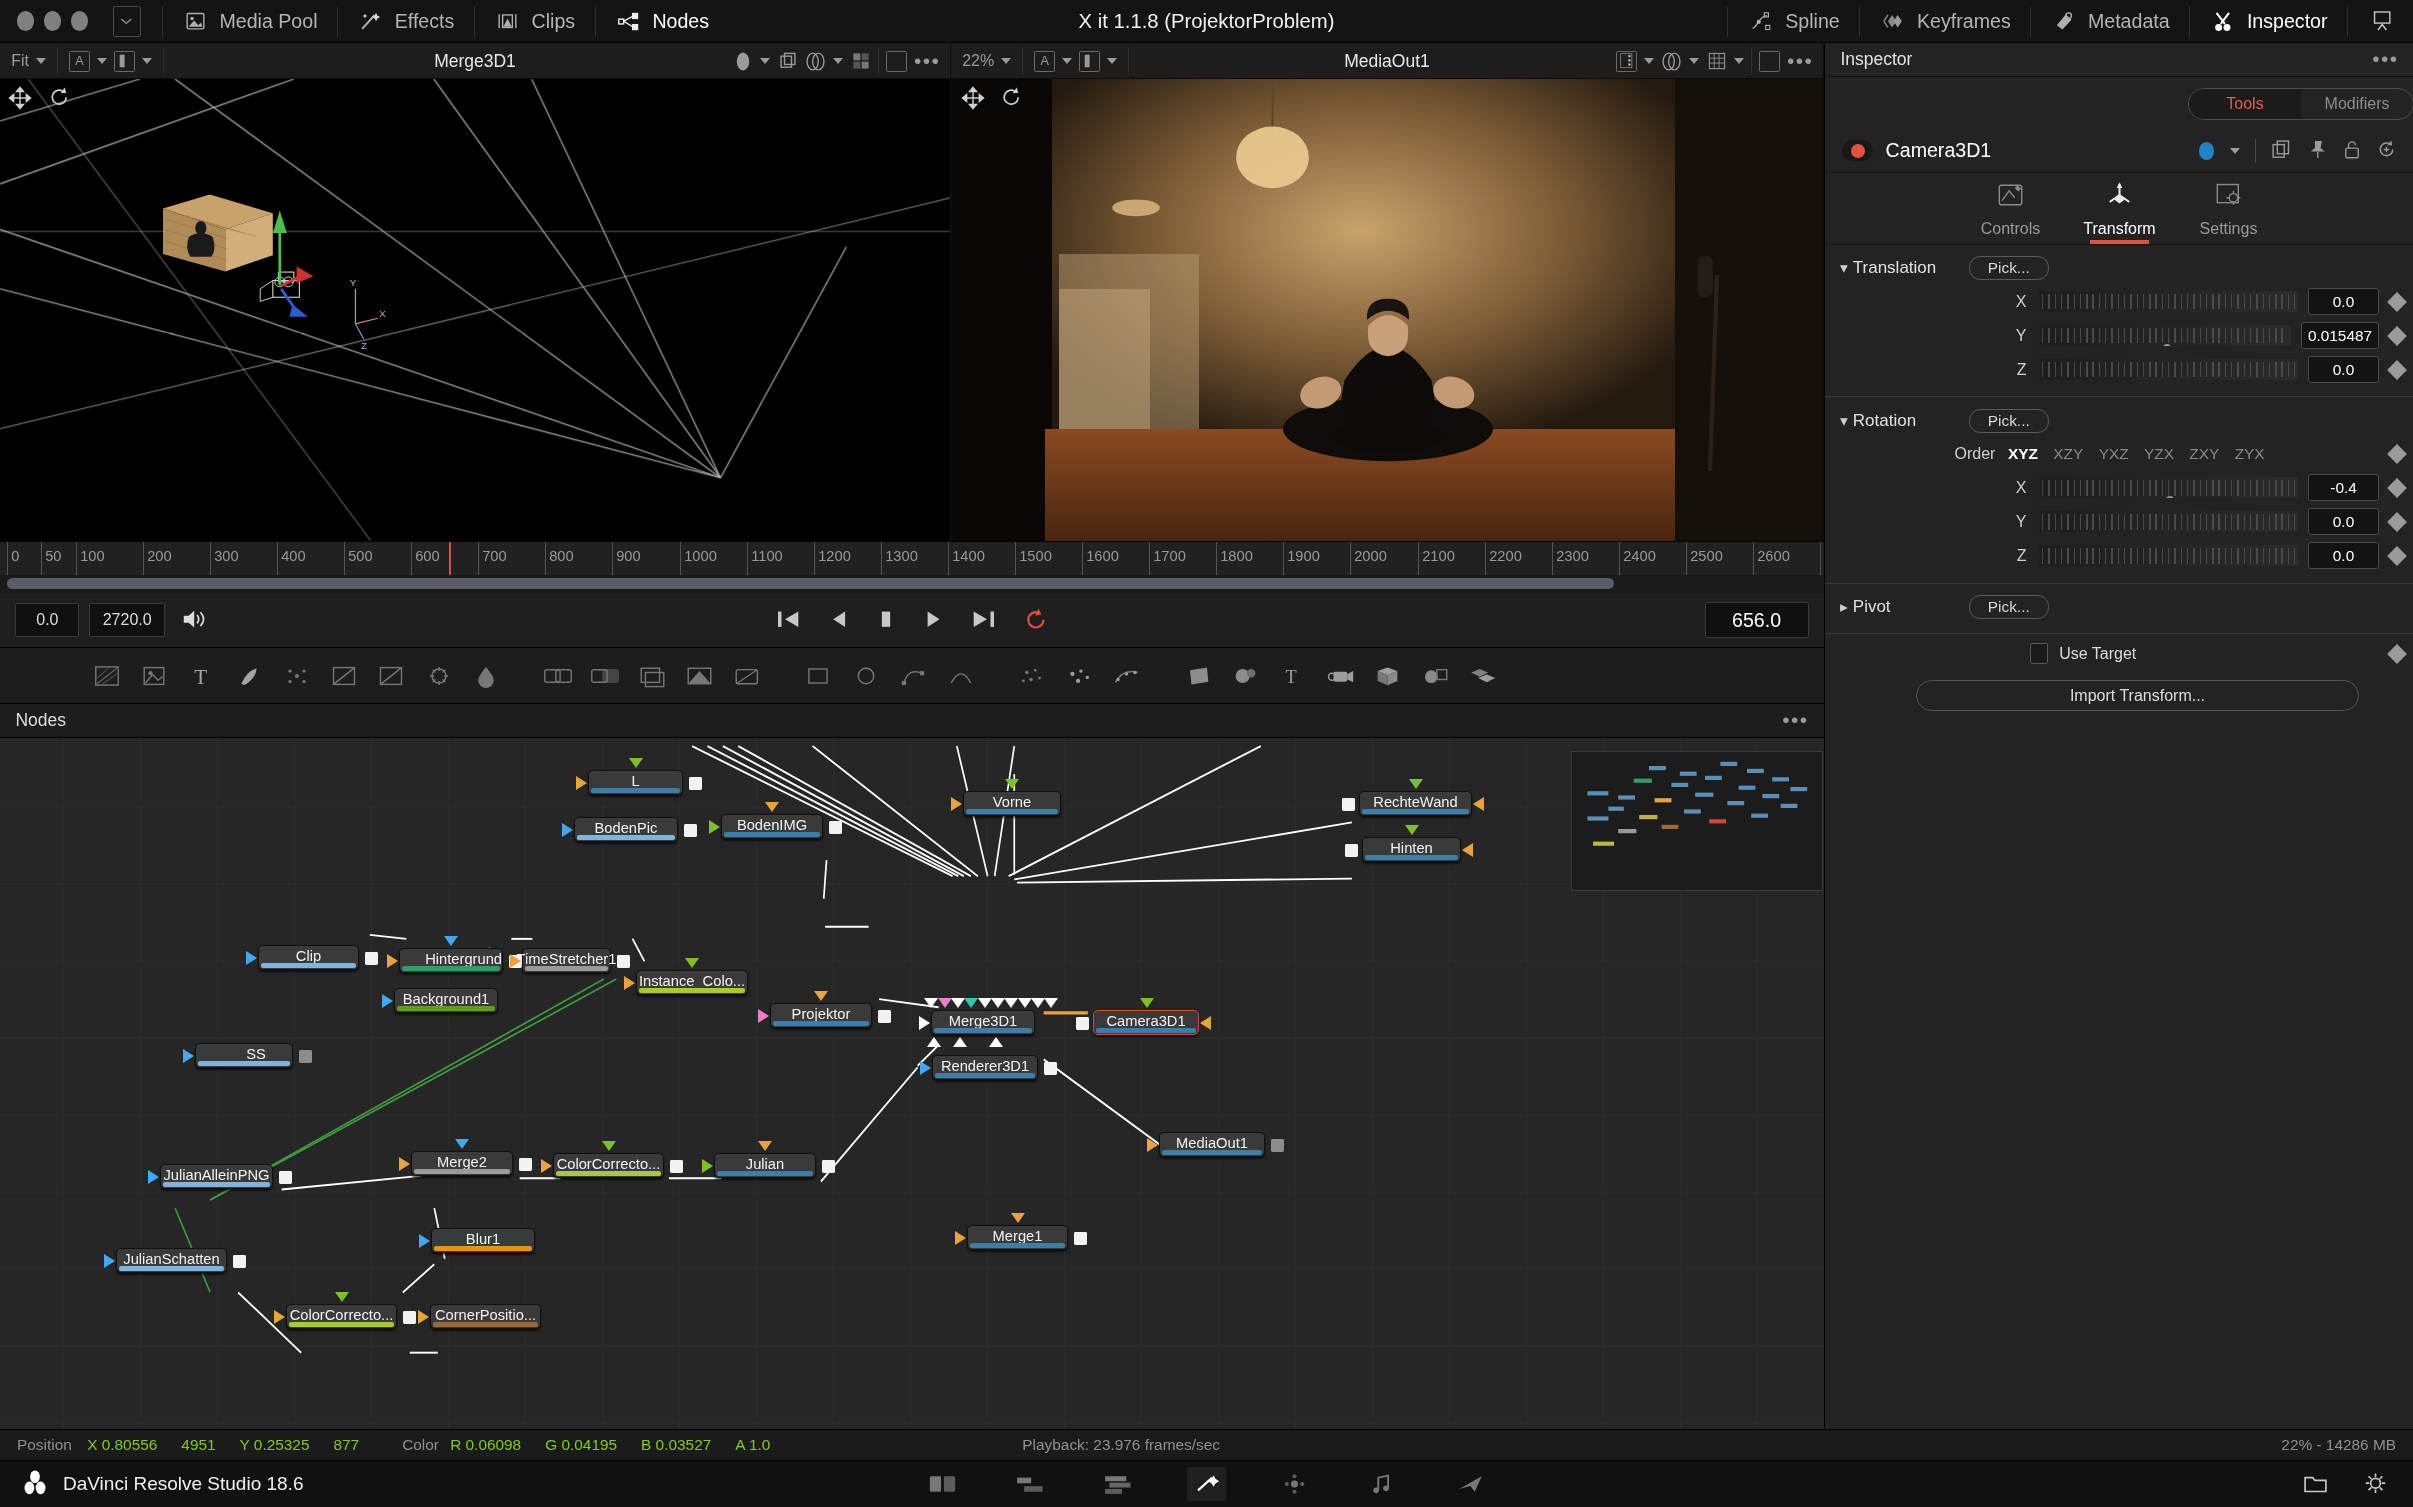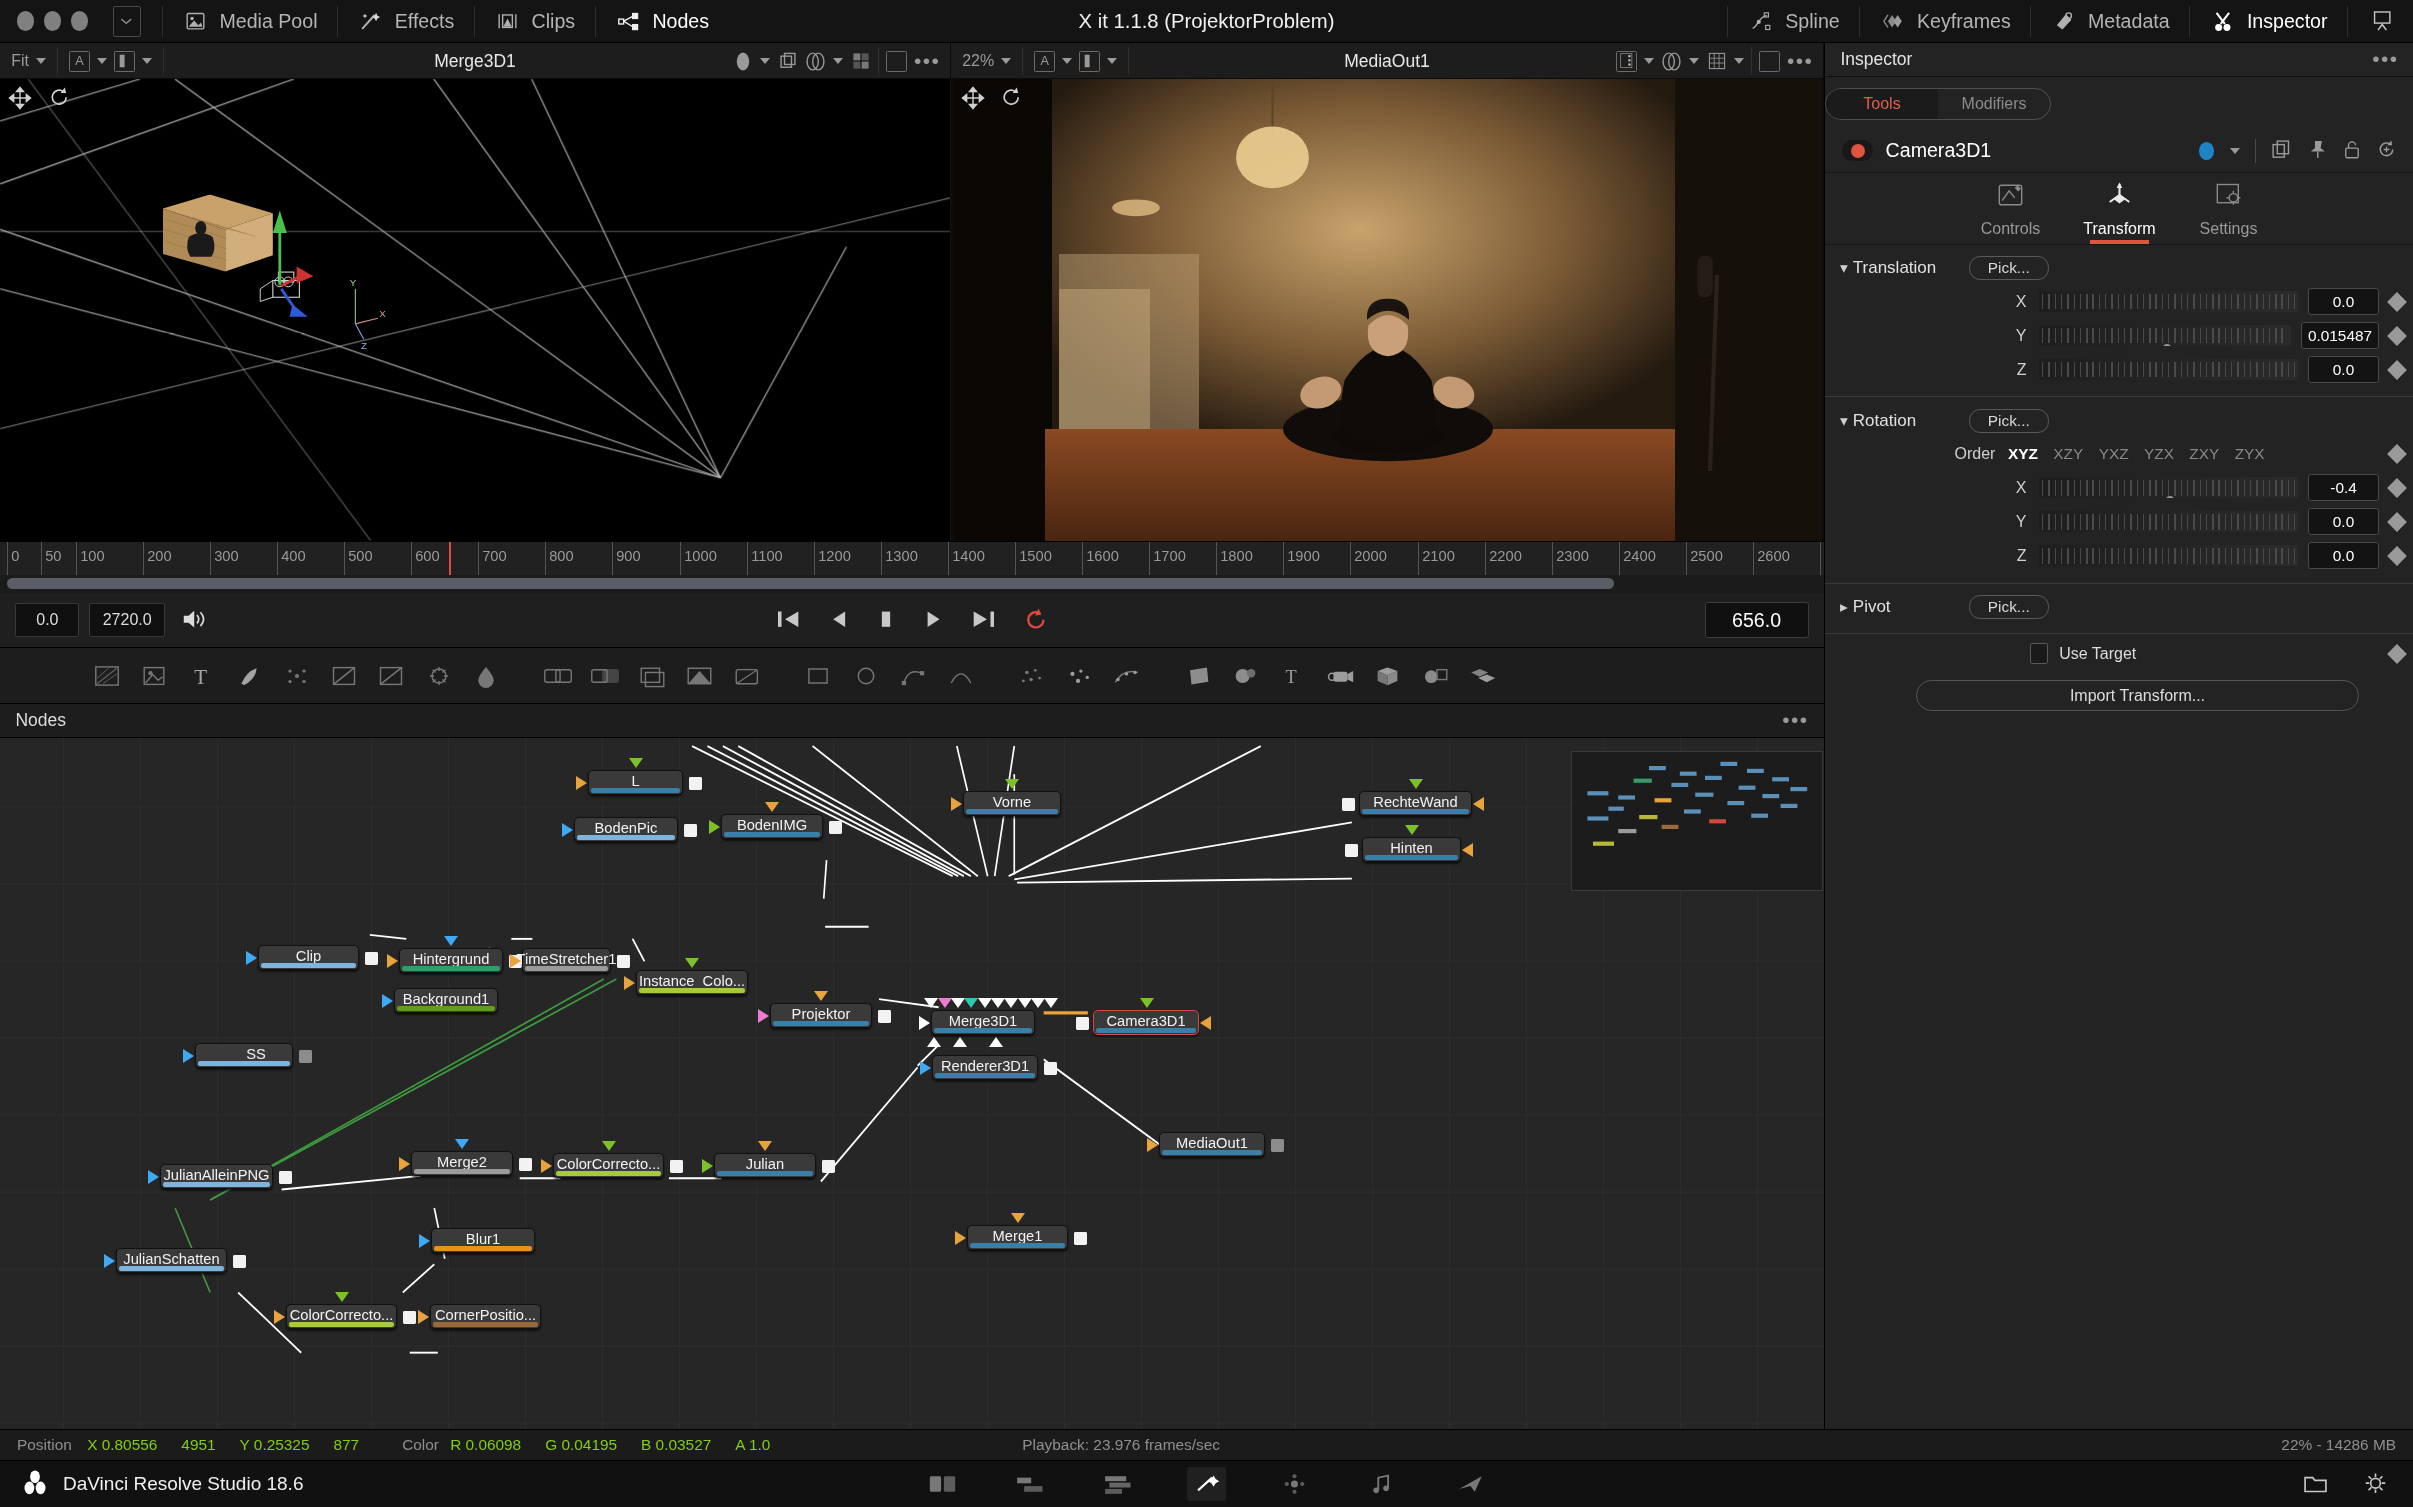--- a/index.html
+++ b/index.html
@@ -117,21 +117,21 @@
   .tri-d { width:0;height:0;border-left:7.7px solid transparent;border-right:7.7px solid transparent;border-top:10.5px solid #7cc02a; position:absolute;}
   .tri-u { width:0;height:0;border-left:7.7px solid transparent;border-right:7.7px solid transparent;border-bottom:10.5px solid #7cc02a; position:absolute;}
   .p-left-arrow { width:0;height:0;border-top:7.7px solid transparent;border-bottom:7.7px solid transparent;border-right:11.2px solid #e8a33d; position:absolute;}
   svg.wires { position:absolute; inset:0; width:100%; height:100%; pointer-events:none;}
   .minimap { position:absolute; right: 1.4px; top: 12.6px; width: 252px; height: 140px; background:#1c1c1c; border:0.7px solid #3a3a3a;}
 
   
   .insp-head { height: 34px; flex:0 0 34px; display:flex; align-items:center; padding: 0 15.4px; border-bottom: 0.7px solid #111; background:#232323;}
   .insp-head .t { font-size: 17.5px; color: #e2e2e2;}
   .insp-head .dots { margin-left:auto; }
-  .seg-wrap { display:flex; justify-content:flex-start; padding: 11.2px 0 9.8px; }
+  .seg-wrap { display:flex; justify-content:flex-end; padding: 11.2px 0 9.8px; }
   .seg { display:flex; border: 0.7px solid #4e4e4e; border-radius: 18px; overflow:hidden; height:32px;}
   .seg div { width: 112px; display:flex;align-items:center;justify-content:center;font-size:16px;color:#8c8c8c;}
   .seg div.on { background: #1b1b1b; color: #e0604f; }
   .tool-row { display:flex; align-items:center; padding: 0 17px; height: 43px; border-bottom:0.7px solid #151515;}
   .led-pill { width: 31px; height: 21px; border-radius: 10.5px; background:#181818; display:flex;align-items:center;justify-content:center;}
   .led { width: 14px; height: 14px; border-radius: 50%; background: #e0533f; }
   .tool-name { font-size: 19.6px; color: #fff; margin-left: 12.6px; }
   .tool-actions { margin-left:auto; display:flex; align-items:center; gap: 15.4px;}
   .dot-blue { width: 15.4px; height: 18px; border-radius: 50%; background: #1f83c6; }
   .tabs3 { display:flex; justify-content:center; gap: 25px; padding: 8.4px 0 0; border-bottom:0.7px solid #151515; }
@@ -968,21 +968,21 @@
             <i class="port p-left-arrow" style="border-right-color: rgb(232, 163, 61); right: -13.3px; top: 4.9px;"></i>
             <i class="port p-out" style="left: -18px; top: 6.3px;"></i>
             <i class="tri-d" style="border-top-color: rgb(124, 192, 42); left: 42px; top: -13.3px;"></i>
           </div>
           <div class="node" style="left: 258px; top: 207px; width: 101px;">
             <span class="nm">Clip</span>
             <i class="bar" style="background: rgb(127, 180, 221);"></i>
             <i class="port p-in" style="border-left-color: rgb(63, 169, 245); left: -13.3px; top: 4.9px;"></i>
             <i class="port p-out" style="right: -19.6px; top: 6.3px;"></i>
           </div>
-          <div class="node" style="left: 399px; top: 210px; width: 104px;">
+          <div class="node" style="left: 399px; top: 210px; width: 104px; justify-content: flex-end;">
             <span class="nm">Hintergrund</span>
             <i class="bar" style="background: rgb(46, 158, 107);"></i>
             <i class="port p-in" style="border-left-color: rgb(232, 163, 61); left: -13.3px; top: 4.9px;"></i>
             <i class="port p-out" style="right: -19.6px; top: 6.3px;"></i>
             <i class="tri-d" style="border-top-color: rgb(63, 169, 245); left: 44px; top: -13.3px;"></i>
           </div>
           <div class="node" style="left: 522px; top: 210px; width: 89px;">
             <span class="nm">TimeStretcher1</span>
             <i class="bar" style="background: rgb(154, 154, 154);"></i>
             <i class="port p-in" style="border-left-color: rgb(232, 163, 61); left: -13.3px; top: 4.9px;"></i>

